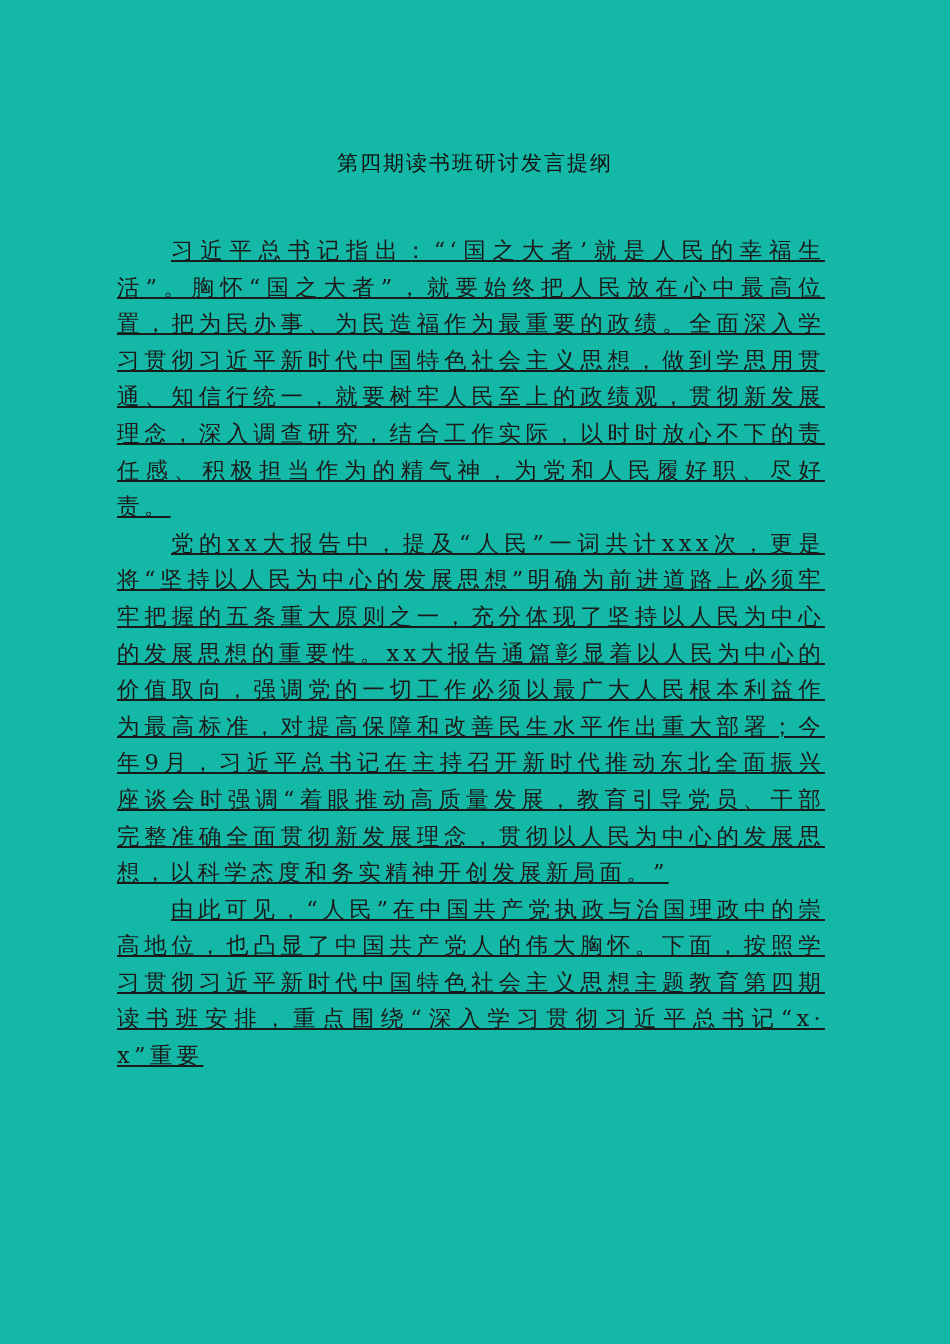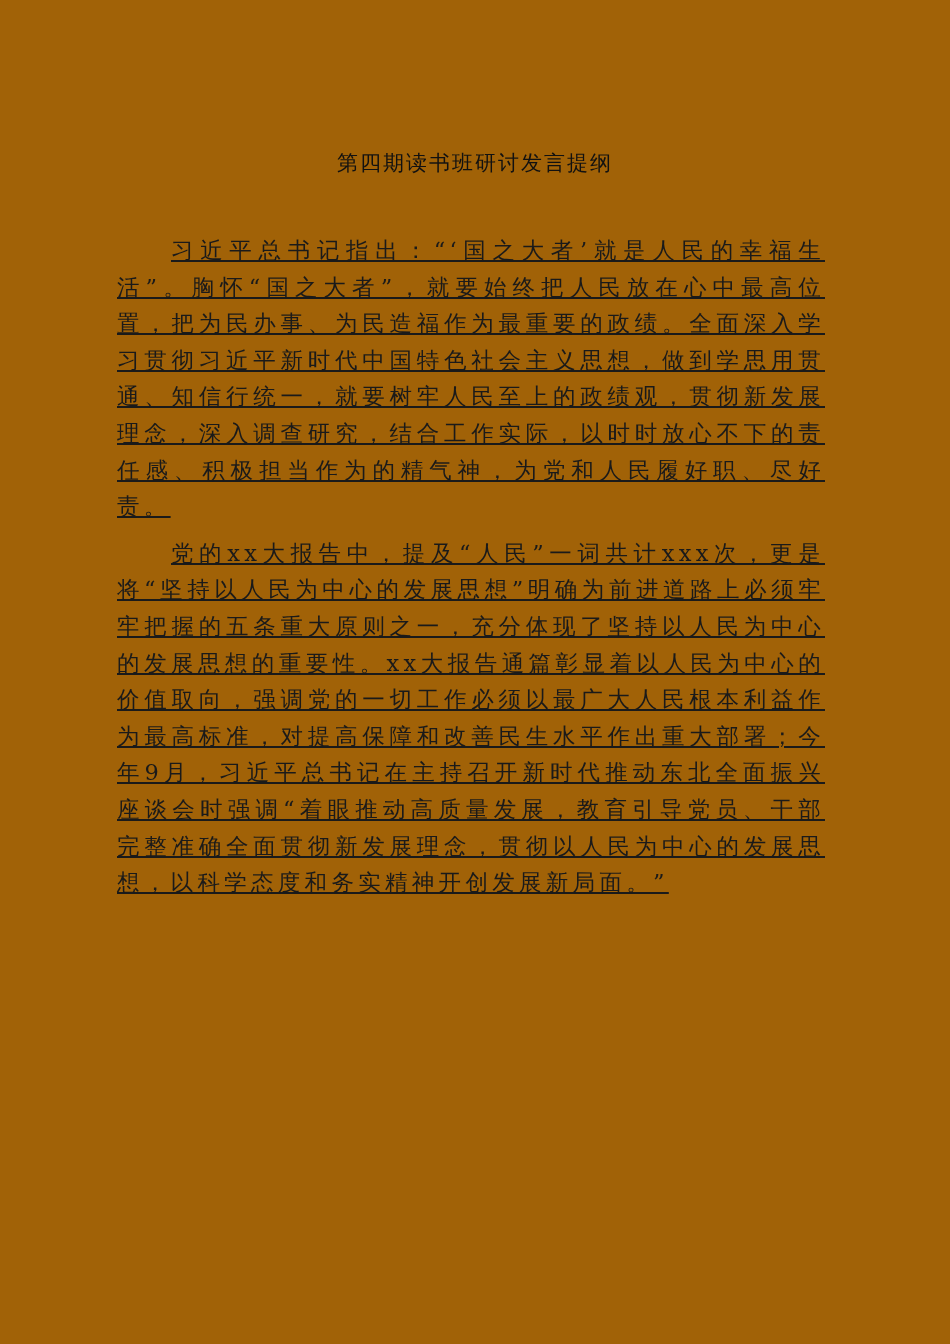--- a/index.html
+++ b/index.html
@@ -13,21 +13,21 @@
       position: relative;
       overflow: hidden;
       font-family: "DejaVu Serif", "Liberation Serif", serif;
       color: #111111;
     }
     .page {
       position: absolute;
       left: 0; top: 0;
       width: 950px;
       height: 1344px;
-      background: #a16207;
+      background: #14b8a6;
     }
     .title {
       position: absolute;
       top: 146px;
       left: 0;
       width: 950px;
       text-align: center;
       font-size: 21px;
       letter-spacing: 2px;
       line-height: 34px;
@@ -47,26 +47,27 @@
       line-height: 36.6px;
       letter-spacing: 4.3px;
       text-indent: 54px;
       text-align: justify;
       text-justify: inter-character;
       color: #1a1a1a;
       word-break: break-all;
       text-decoration: underline;
     }
     .para + .para {
-      margin-top: 10px;
+      margin-top: 0;
     }
   </style>
 </head>
 <body>
 
 <div class="page">
   <h1 class="title">第四期读书班研讨发言提纲</h1>
 
   <div class="body">
     <p class="para">习近平总书记指出：“‘国之大者’就是人民的幸福生活”。胸怀“国之大者”，就要始终把人民放在心中最高位置，把为民办事、为民造福作为最重要的政绩。全面深入学习贯彻习近平新时代中国特色社会主义思想，做到学思用贯通、知信行统一，就要树牢人民至上的政绩观，贯彻新发展理念，深入调查研究，结合工作实际，以时时放心不下的责任感、积极担当作为的精气神，为党和人民履好职、尽好责。</p>
     <p class="para">党的xx大报告中，提及“人民”一词共计xxx次，更是将“坚持以人民为中心的发展思想”明确为前进道路上必须牢牢把握的五条重大原则之一，充分体现了坚持以人民为中心的发展思想的重要性。xx大报告通篇彰显着以人民为中心的价值取向，强调党的一切工作必须以最广大人民根本利益作为最高标准，对提高保障和改善民生水平作出重大部署；今年9月，习近平总书记在主持召开新时代推动东北全面振兴座谈会时强调“着眼推动高质量发展，教育引导党员、干部完整准确全面贯彻新发展理念，贯彻以人民为中心的发展思想，以科学态度和务实精神开创发展新局面。”</p>
+    <p class="para">由此可见，“人民”在中国共产党执政与治国理政中的崇高地位，也凸显了中国共产党人的伟大胸怀。下面，按照学习贯彻习近平新时代中国特色社会主义思想主题教育第四期读书班安排，重点围绕“深入学习贯彻习近平总书记“x·x”重要</p>
   </div>
 </div>
 
 </body></html>

